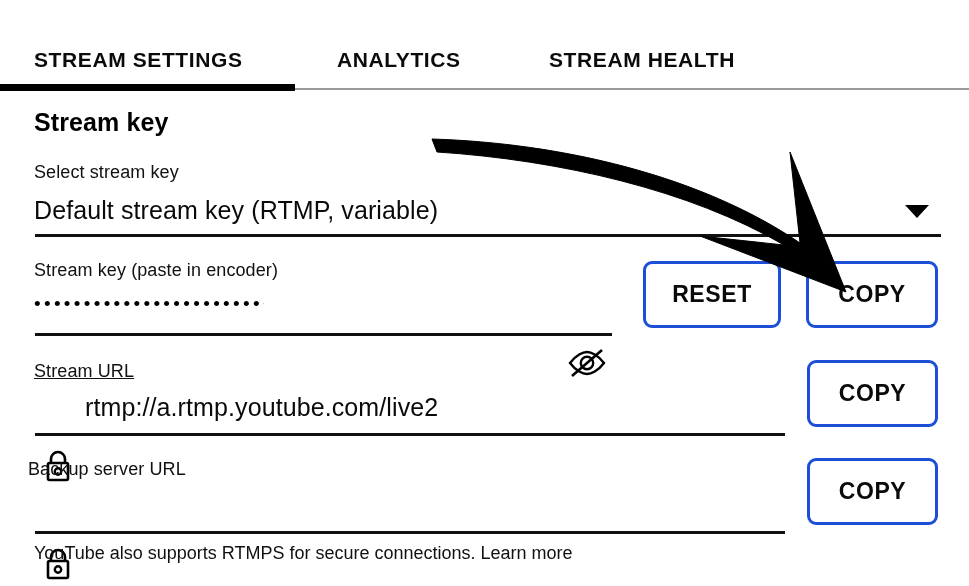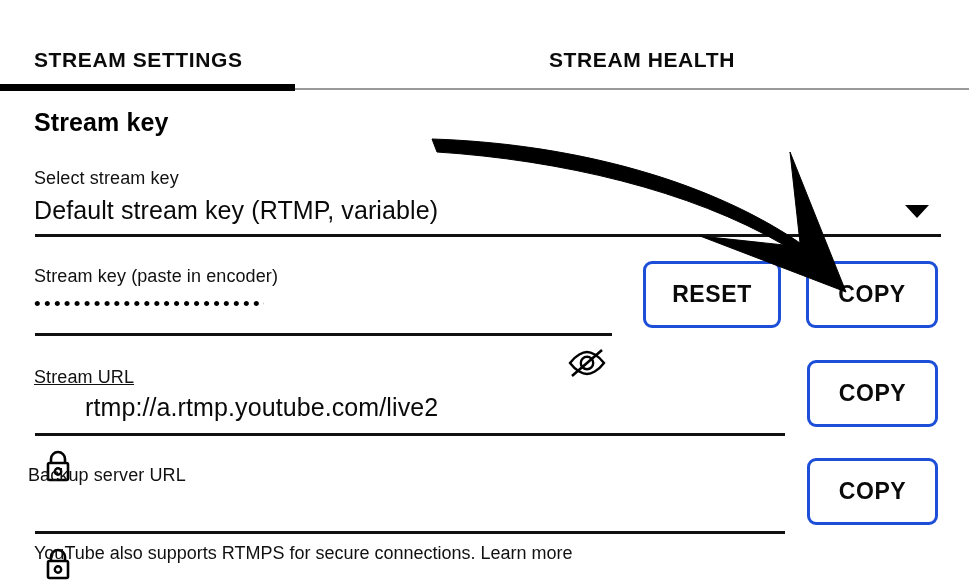--- a/index.html
+++ b/index.html
@@ -69,21 +69,20 @@
     font-weight: bold;
     letter-spacing: 0.1px;
   }
 
   .field-label {
     position: absolute;
     font-size: 18px;
     color: #111111;
     letter-spacing: 0.1px;
     white-space: nowrap;
-    margin-top: 6px;
   }
   .field-value {
     position: absolute;
     font-size: 25px;
     color: #0a0a0a;
     letter-spacing: 0.1px;
     white-space: nowrap;
   }
   .underline {
     position: absolute;
@@ -175,20 +174,23 @@
 </style>
 </head>
 <body>
 
 <div class="tabbar">
   <div class="tabbar-rule"></div>
 
   <div class="tab tab-0">
     <span>STREAM SETTINGS</span>
   </div>
+  <div class="tab tab-1">
+    <span>ANALYTICS</span>
+  </div>
   <div class="tab tab-2">
     <span>STREAM HEALTH</span>
   </div>
 
   <div class="tab-indicator"></div>
 </div>
 
 <div class="content">
 
   <div class="section-title">Stream key</div>

